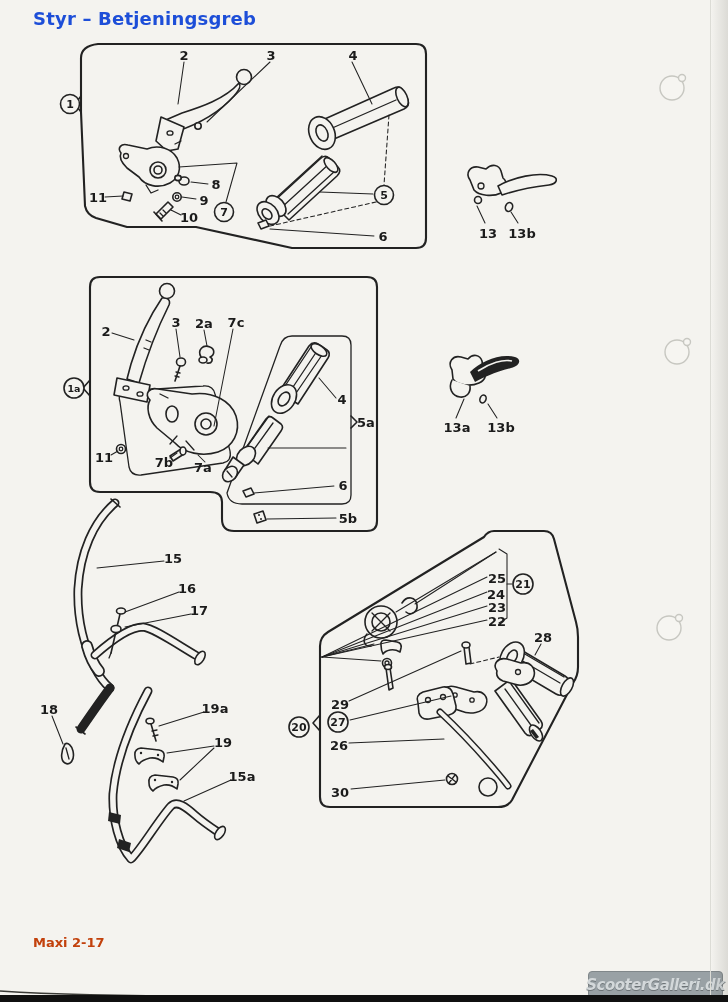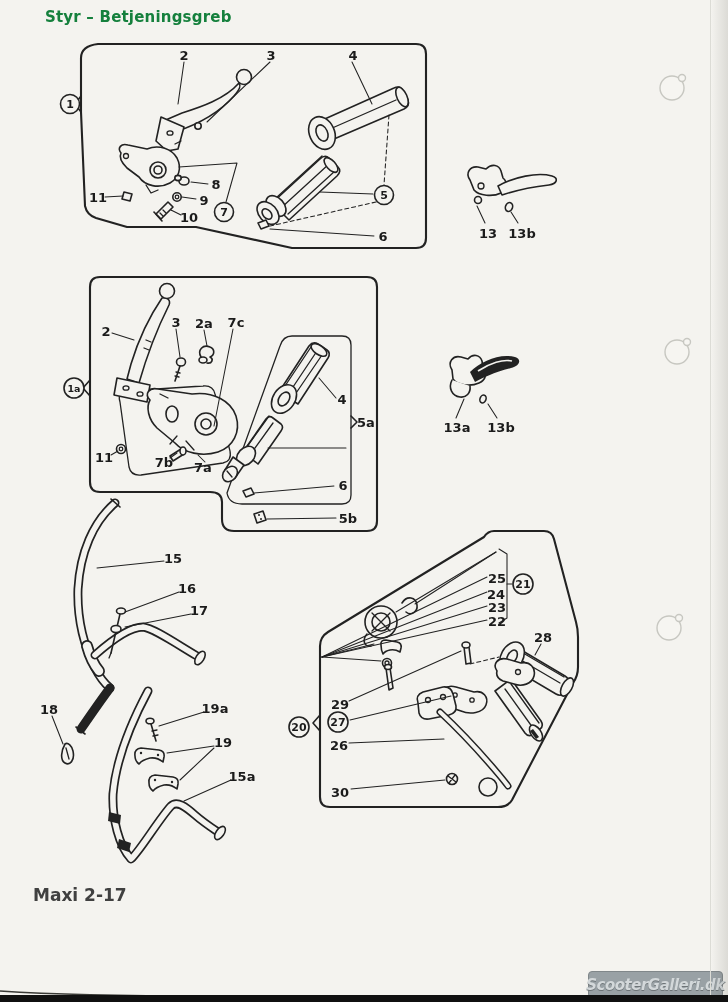--- a/index.html
+++ b/index.html
@@ -2,24 +2,24 @@
 <html><head>
 <meta charset="utf-8">
 <style>
   html,body{margin:0;padding:0;background:#888;}
   .page{
     position:relative;width:728px;height:1002px;overflow:hidden;
     background:#f4f3ef;
     font-family:"DejaVu Sans","Liberation Sans",sans-serif;
   }
   .page-title{
-    position:absolute;left:33px;top:8px;font-size:15px;font-weight:bold;color:#15803d;letter-spacing:.2px;margin-left:12px;
+    position:absolute;left:33px;top:8px;font-size:18px;font-weight:bold;color:#1d4ed8;letter-spacing:.2px;
   }
   .page-footer{
-    position:absolute;left:33px;top:885px;font-size:17px;font-weight:bold;color:#404040;
+    position:absolute;left:33px;top:935px;font-size:13px;font-weight:bold;color:#c2410c;
   }
   .watermark{
     position:absolute;left:588px;top:971px;width:133px;height:25px;
     background:#99a1a5;border:1px solid #80878a;border-radius:4px;
     display:flex;align-items:center;justify-content:center;
     font-size:15px;font-weight:bold;font-style:italic;color:#d3d8da;
     text-shadow:0 1px 0 #6d7477;letter-spacing:-0.5px;
   }
   .edge-shadow{
     position:absolute;right:0;top:0;width:17px;height:100%;

